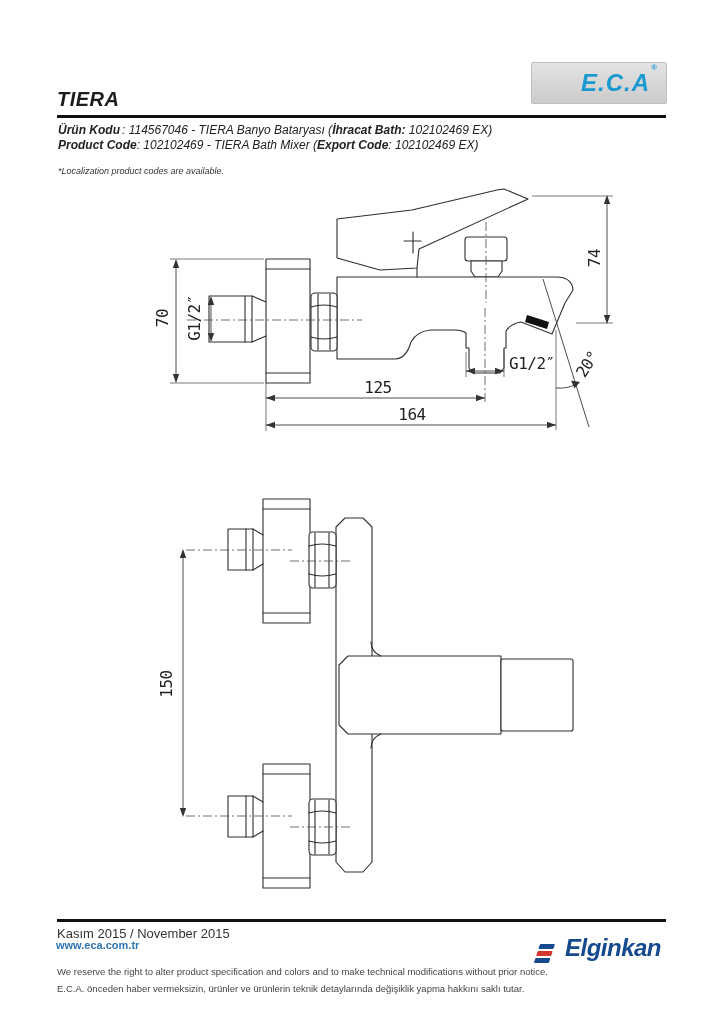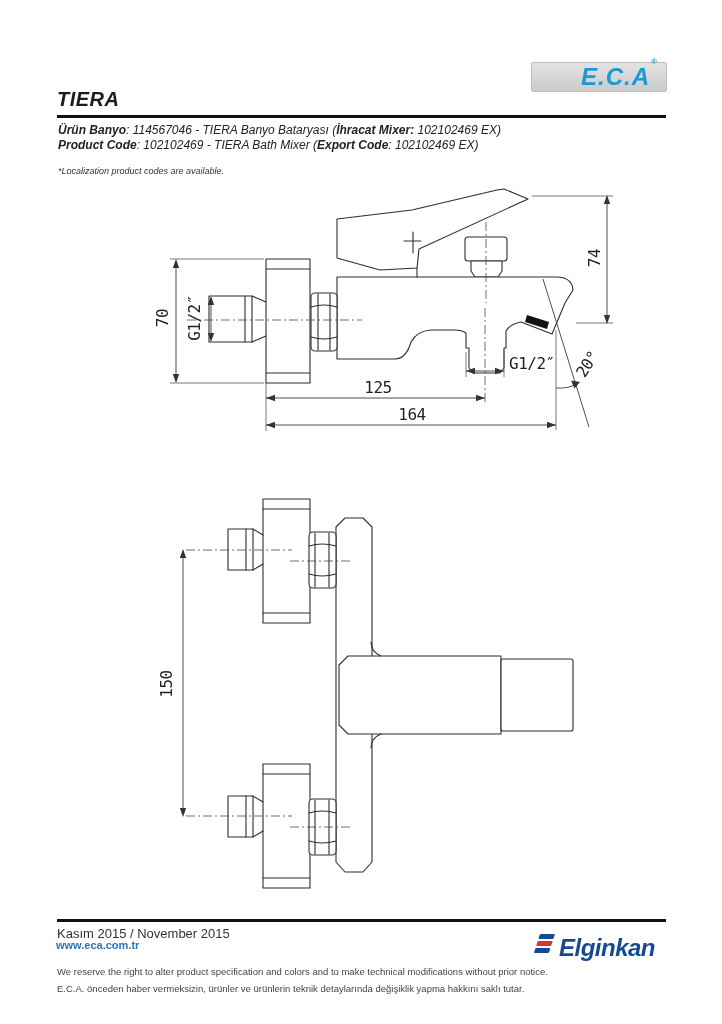--- a/index.html
+++ b/index.html
@@ -5,36 +5,36 @@
   html,body{margin:0;padding:0;background:#888;}
   .page{position:relative;width:722px;height:1024px;background:#ffffff;
         font-family:"Liberation Sans",sans-serif;overflow:hidden;margin:0 auto;}
   .abs{position:absolute;}
 
   
   .title{left:57px;top:88px;font-size:20px;font-weight:bold;font-style:italic;color:#1c1c1c;letter-spacing:.5px;}
   .rule{left:57px;width:609px;height:3px;background:#111;}
   .rule.top{top:115px;}
   .rule.bottom{top:919px;}
-  .eca-box{left:531px;top:62px;width:136px;height:30px;background:linear-gradient(#e3e3e3,#cbcbcb);
+  .eca-box{left:531px;top:62px;width:136px;height:42px;background:linear-gradient(#e3e3e3,#cbcbcb);
            border:1px solid #bfbfbf;border-radius:2px;display:flex;align-items:center;justify-content:flex-end;padding-right:9px;box-sizing:border-box;}
   .eca-text{font-size:24px;font-weight:bold;font-style:italic;letter-spacing:1px;line-height:1;}
   .eca-reg{font-size:8px;font-weight:bold;vertical-align:top;position:relative;top:-7px;left:1px;}
 
   .codes{left:58px;top:123px;font-style:italic;color:#222;font-size:12px;line-height:15px;}
   .code-label{display:inline-block;min-width:64px;font-weight:bold;}
   .code-bold{font-weight:bold;}
   .code-note{font-size:9px;color:#333;margin-top:11px;}
 
   
   .f-date{left:57px;top:926px;font-size:13px;color:#333;}
   .f-web{left:56px;top:939px;font-size:11px;font-weight:bold;}
   .f-legal1{left:57px;top:953px;font-size:9.5px;color:#444;margin-top:30px;}
   .f-legal2{left:57px;top:966px;font-size:9.5px;color:#444;}
-  .elginkan{left:537px;top:934px;display:flex;align-items:flex-start;gap:7px;}
+  .elginkan{left:537px;top:934px;display:flex;align-items:flex-end;gap:13px;}
   .elg-icon{display:flex;flex-direction:column;gap:2.5px;transform:skewX(-18deg);}
   .elg-bar{width:15px;height:4.5px;border-radius:1px;}
   .elg-text{font-size:24px;font-weight:bold;font-style:italic;letter-spacing:-0.5px;}
 
   
   svg.drawing{position:absolute;left:0;top:0;}
   .ol{fill:#ffffff;stroke:#2e2e2e;stroke-width:1.1;stroke-linejoin:round;}
   .ln{fill:none;stroke:#2e2e2e;stroke-width:1.1;stroke-linejoin:round;stroke-linecap:round;}
   .thin{fill:none;stroke:#555;stroke-width:.8;}
   .dim{fill:none;stroke:#3a3a3a;stroke-width:.9;}
@@ -201,21 +201,21 @@
 
   <div class="abs title">TIERA</div>
 
   <div class="abs eca-box">
     <span class="eca-text" style="color: rgb(27, 154, 210);"><span>E.C.A</span><span class="eca-reg">®</span></span>
   </div>
 
   <div class="abs rule top"></div>
 
   <div class="abs codes">
-    <div><span class="code-label">Ürün Banyo</span><span>: 114567046 - TIERA Banyo Bataryası (</span><span class="code-bold">İhracat Mixer:</span><span> 102102469 EX)</span></div>
+    <div><span class="code-label">Ürün Kodu</span><span>: 114567046 - TIERA Banyo Bataryası (</span><span class="code-bold">İhracat Bath:</span><span> 102102469 EX)</span></div>
     <div><span class="code-label">Product Code</span><span>: 102102469 - TIERA Bath Mixer (</span><span class="code-bold">Export Code</span><span>: 102102469 EX)</span></div>
     <div class="code-note">*Localization product codes are available.</div>
   </div>
 
   <div class="abs rule bottom"></div>
   <div class="abs f-date">Kasım 2015 / November 2015</div>
   <div class="abs f-web" style="color: rgb(45, 116, 181);">www.eca.com.tr</div>
   <div class="abs f-legal1">E.C.A. önceden haber vermeksizin, ürünler ve ürünlerin teknik detaylarında değişiklik yapma hakkını saklı tutar.</div>
   <div class="abs f-legal2">We reserve the right to alter product specification and colors and to make technical modifications without prior notice.</div>
 

